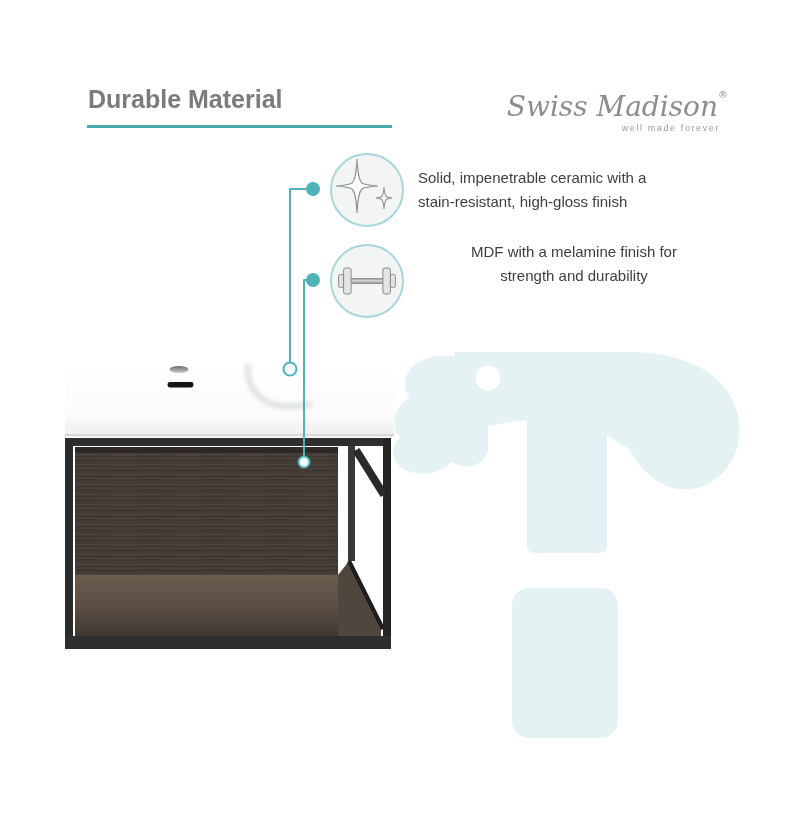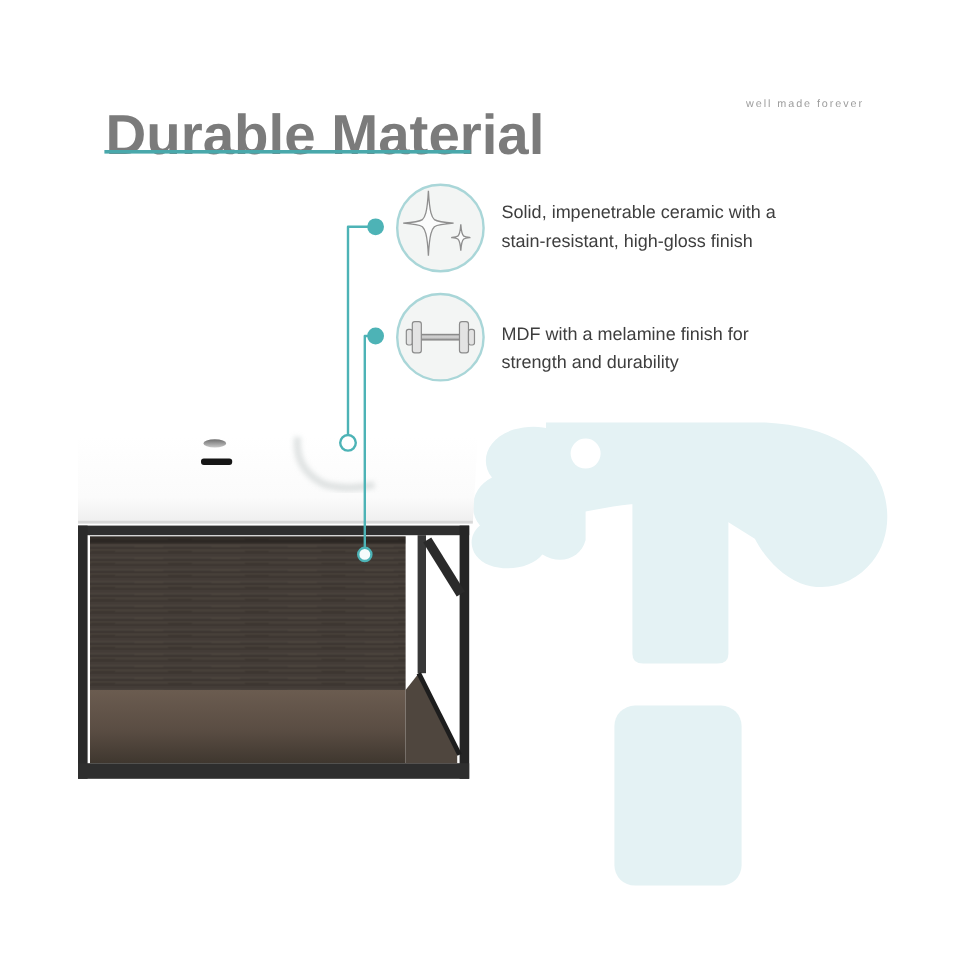--- a/index.html
+++ b/index.html
@@ -1,37 +1,37 @@
 <!DOCTYPE html>
 <html><head>
 <meta charset="utf-8">
 <style>
   html,body{margin:0;padding:0;background:#ffffff;}
   body{width:800px;height:814px;position:relative;overflow:hidden;
        font-family:"Liberation Sans", sans-serif;}
   .abs{position:absolute;}
 
   
-  .title{left:88px;top:86px;font-size:47px;line-height:1.1;font-weight:bold;
+  .title{left:88px;top:86px;font-size:25px;line-height:1.1;font-weight:bold;
          color:#7b7b7b;letter-spacing:0px;white-space:nowrap;}
   .title-underline{left:87px;top:125px;width:305px;height:3px;background:#49a8ab;}
   .logo{left:500px;top:80px;width:228px;text-align:right;color:#8d8d8d;}
   .brand{font-family:"DejaVu Serif", serif;font-style:italic;font-size:28px;
          line-height:30px;white-space:nowrap;}
   .brand sup{font-size:10px;font-style:normal;vertical-align:18px;letter-spacing:0;}
   .tagline{font-size:9px;letter-spacing:1.6px;color:#9c9c9c;margin-top:1px;
            padding-right:8px;white-space:nowrap;}
 
   
   .feature-circle{width:74px;height:74px;border-radius:50%;
         background:#f3f5f4;border:2px solid #a9d6d8;box-sizing:border-box;}
   .fc1{left:330px;top:153px;} .fc2{left:330px;top:244px;}
   .feature-text{left:418px;width:312px;font-size:15px;line-height:24px;
         color:#3e3e3e;white-space:pre-line;}
-  .ft1{top:166px;} .ft2{top:267px;}
+  .ft1{top:166px;} .ft2{top:240px;text-align:center;}
 
   .layer0{left:0;top:0;z-index:0;}
   .layer1{left:40px;top:353px;z-index:1;}
   .layer2{left:0;top:0;z-index:2;pointer-events:none;}
   .hdr{z-index:3;}
 </style>
 </head>
 <body>
 
 <svg class="abs layer0" width="800" height="814" viewBox="0 0 800 814">
@@ -121,20 +121,21 @@
   <circle cx="313" cy="189" r="7" fill="#4db3b6"></circle>
   <circle cx="313" cy="280" r="7" fill="#4db3b6"></circle>
   <circle cx="290" cy="369" r="6.5" fill="#ffffff" stroke="#4db3b6" stroke-width="2"></circle>
   <circle cx="304" cy="462" r="5.5" fill="#f4fbfb" stroke="#4db3b6" stroke-width="2"></circle>
 </svg>
 
 <div class="abs hdr title">Durable Material</div>
 <div class="abs hdr title-underline"></div>
 
 <div class="abs hdr logo">
+  <div class="brand"><span>Swiss Madison</span><sup>®</sup></div>
   <div class="tagline">well made forever</div>
 </div>
 
 <div class="abs hdr feature-circle fc1">
   <svg width="70" height="70" viewBox="0 0 70 70">
     <g fill="#fbfcfc" stroke="#8f8f8f" stroke-width="1.1">
       <path d="M 25,4 C 26,23 28,26 30,28 C 33,30 39,30.5 46,31
                C 39,31.5 33,32 30,34 C 28,36 26,39 25,58
                C 24,39 22,36 20,34 C 17,32 11,31.5 4,31
                C 11,30.5 17,30 20,28 C 22,26 24,23 25,4 Z"></path>

